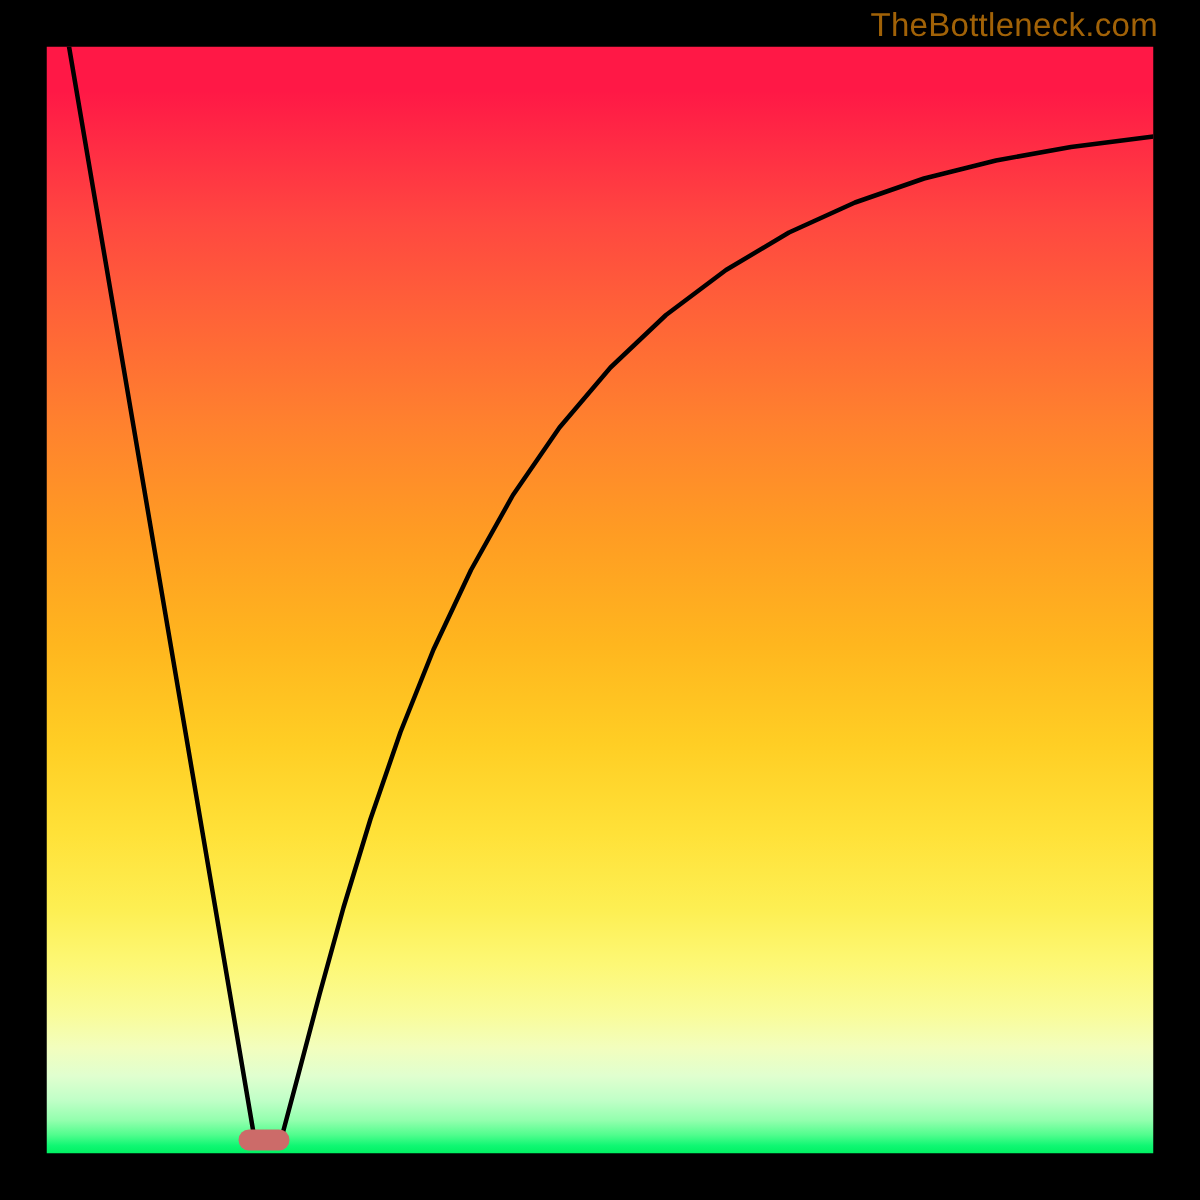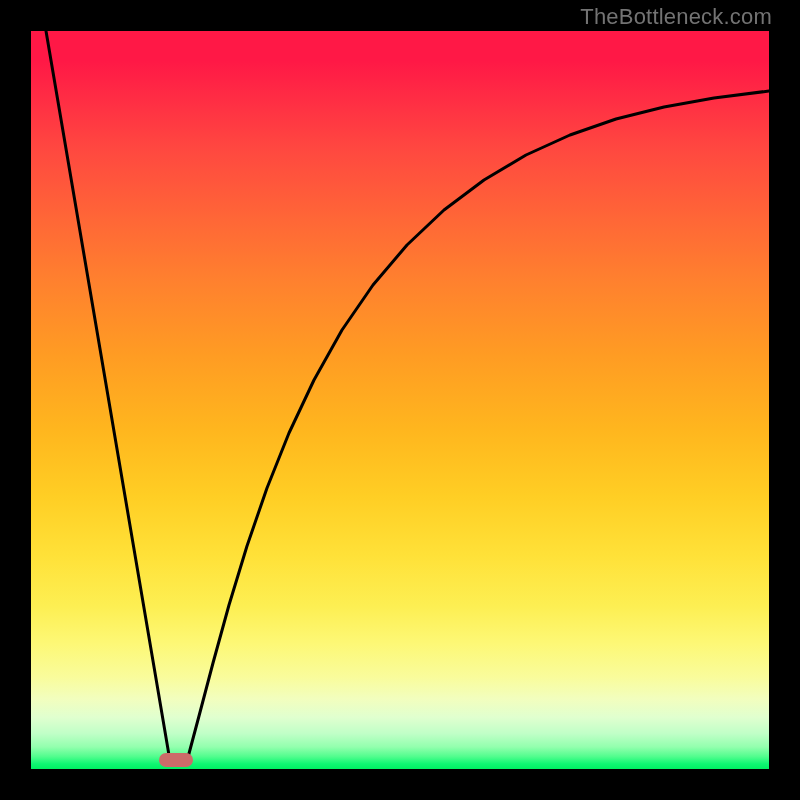--- a/index.html
+++ b/index.html
@@ -7,21 +7,21 @@
   .outer {
     position: absolute;
     top: 0; left: 0;
     width: 800px; height: 800px;
     background: #000;
   }
   .watermark {
     position: absolute;
     top: 4px;
     right: 28px;
-    color: #737373;
+    color: #a16207;
     font-size: 22px;
     font-weight: 500;
     letter-spacing: 0.2px;
   }
   .plot {
     position: absolute;
     top: 31px;
     left: 31px;
     width: 738px;
     height: 738px;

